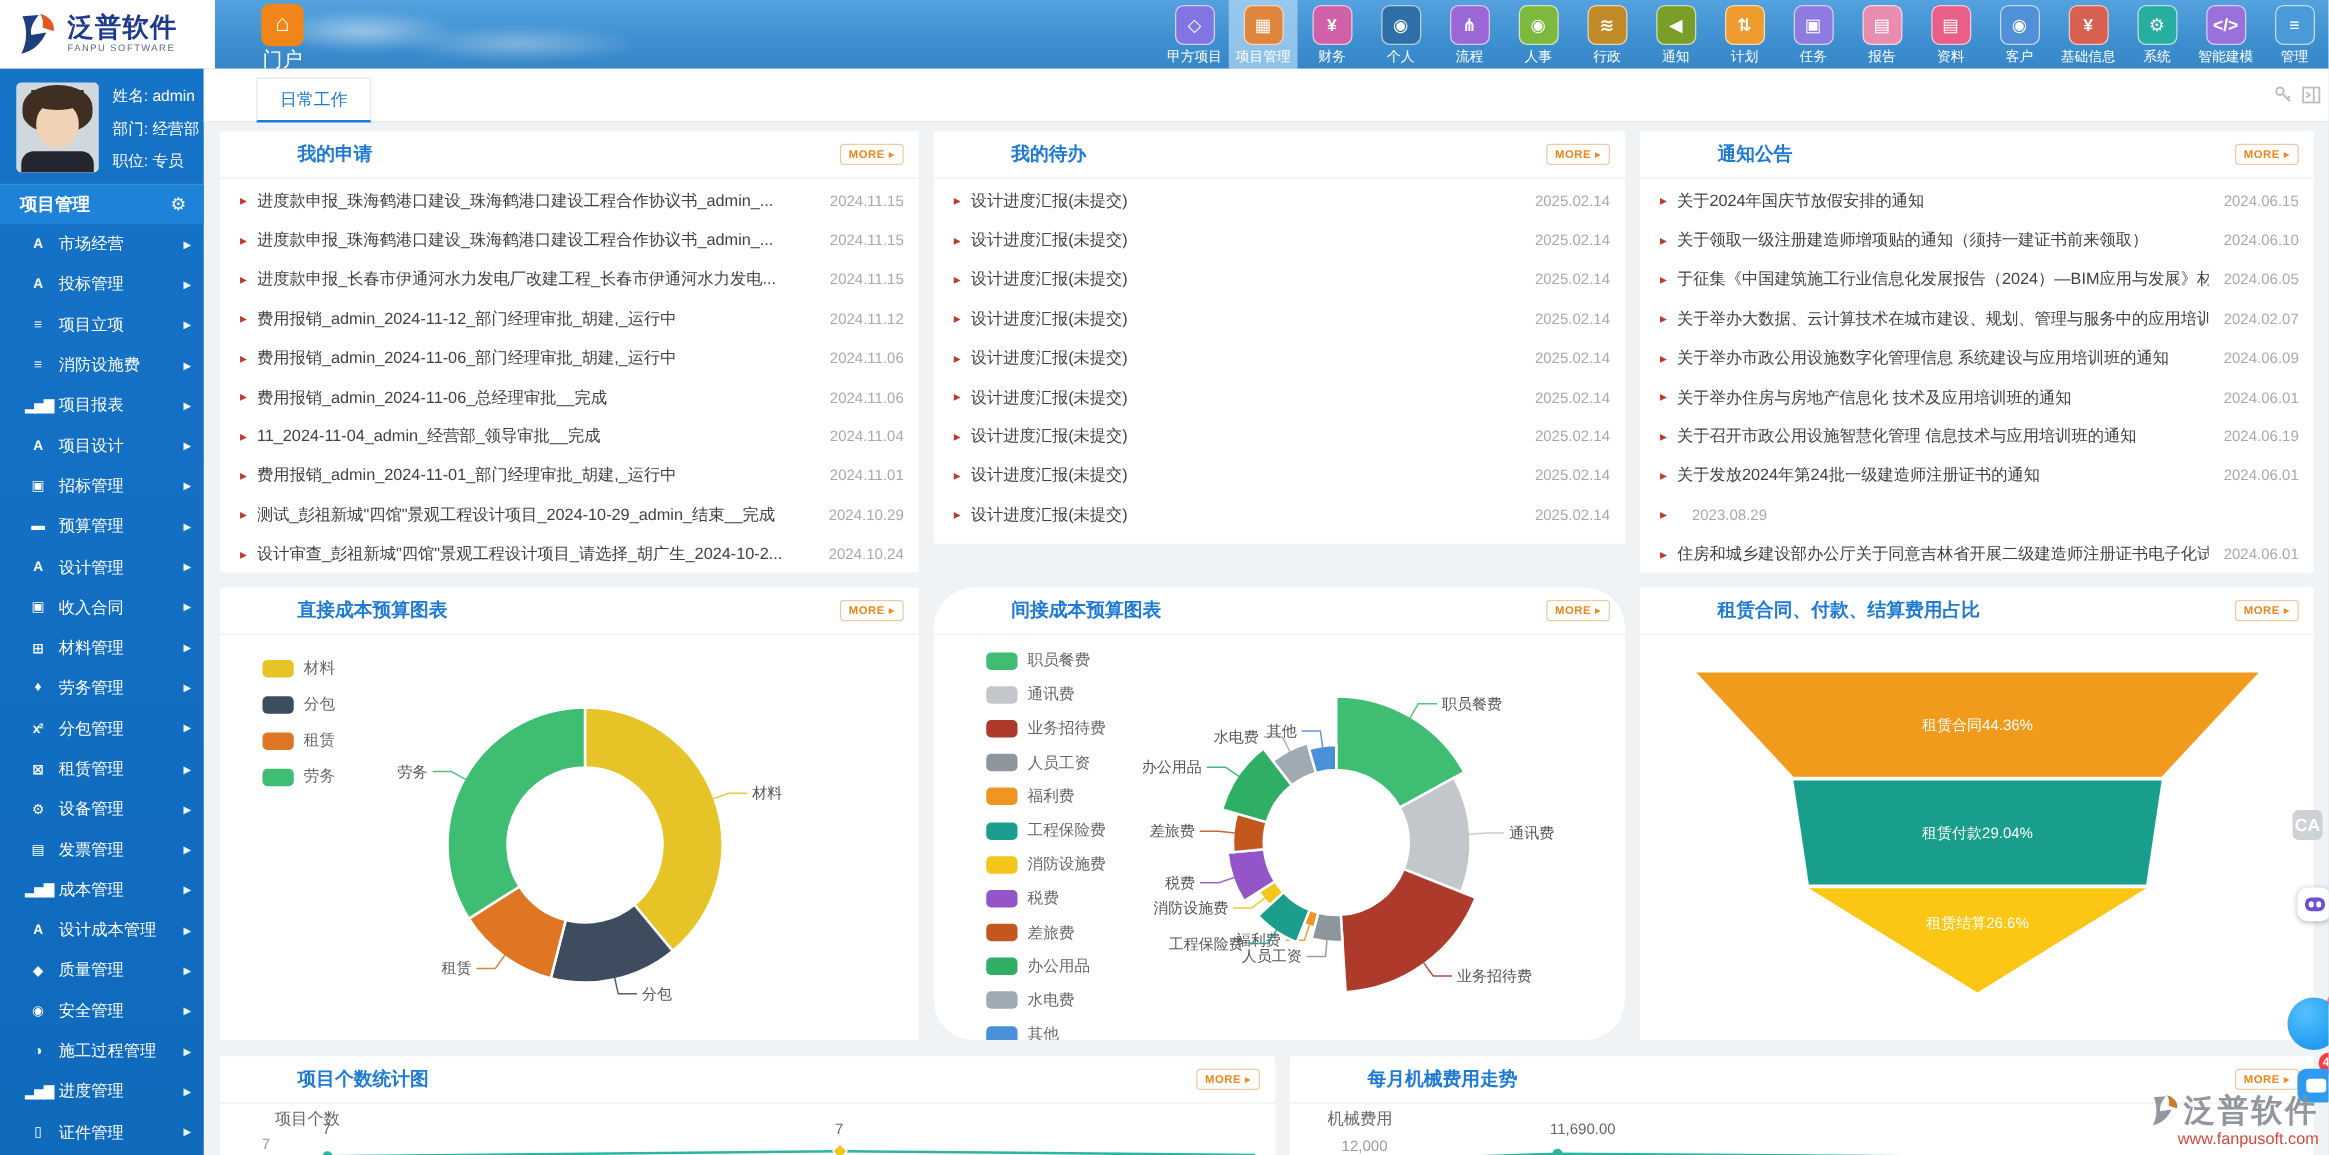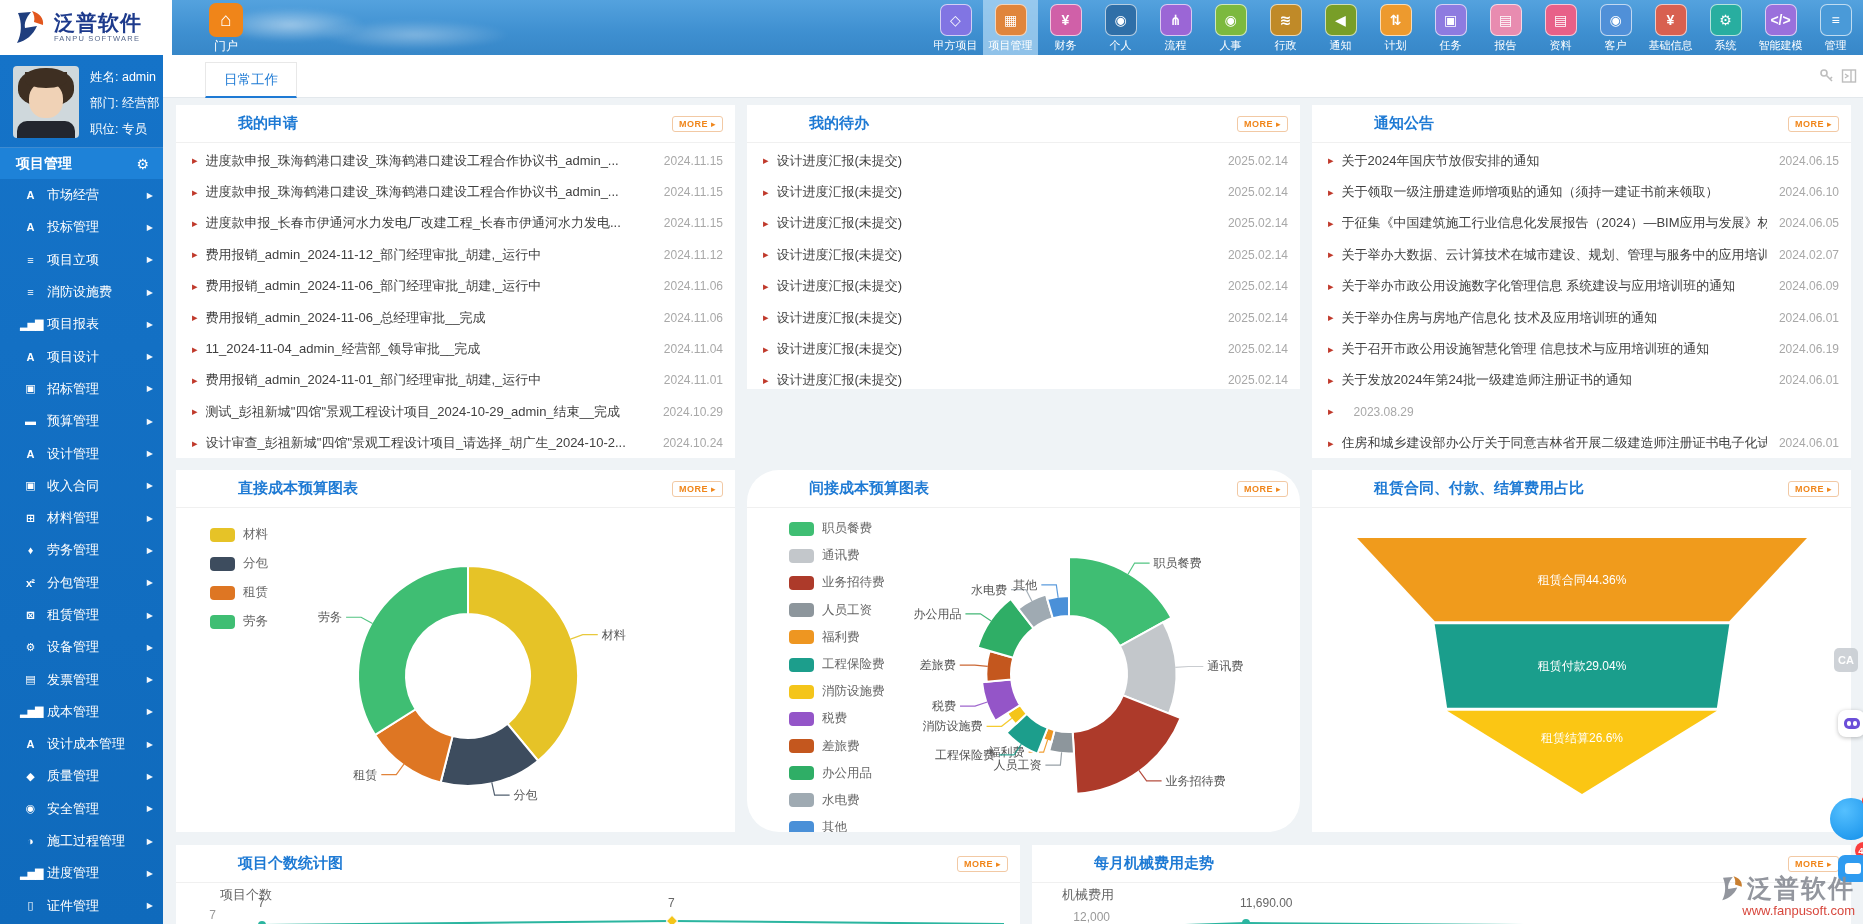--- a/index.html
+++ b/index.html
@@ -8,21 +8,21 @@
 
   
   #topbar{position:absolute;left:0;top:0;width:1863px;height:55px;
     background:linear-gradient(180deg,#54A2DE 0%,#3E8FD0 60%,#3787C8 100%);}
   .cloud{position:absolute;border-radius:50%;background:radial-gradient(closest-side,rgba(255,255,255,.85),rgba(255,255,255,0));filter:blur(2px);}
   #brand{position:absolute;left:0;top:0;width:172px;height:55px;background:#fff;display:flex;align-items:center;padding-left:10px;}
   #brand .bname{color:#1D3A8C;font-size:21px;font-weight:bold;letter-spacing:1px;line-height:22px;}
   #brand .bsub{color:#56688C;font-size:7.5px;letter-spacing:1.2px;line-height:9px;}
   #portal{position:absolute;left:204px;top:3px;width:44px;text-align:center;cursor:pointer;}
   #portal .p-icon{width:34px;height:34px;margin:0 auto;background:#F08519;border-radius:7px;color:#fff;font-size:19px;line-height:33px;}
-  #portal .p-label{color:#fff;font-size:12px;margin-top:1px;}
+  #portal .p-label{color:#fff;font-size:16px;margin-top:1px;}
   #topmenu{position:absolute;right:0;top:0;height:55px;display:flex;align-items:flex-start;}
   .tm-item{width:55px;display:flex;flex-direction:column;align-items:center;padding-top:4px;height:55px;cursor:pointer;}
   .tm-item.active{background:rgba(173,214,243,.75);}
   .tm-icon{width:32px;height:32px;border-radius:7px;color:#fff;display:flex;align-items:center;justify-content:center;font-size:14px;font-weight:bold;border:1px solid rgba(255,255,255,.65);}
   .tm-label{color:#fff;font-size:11px;margin-top:2px;white-space:nowrap;}
 
   
   #sidebar{position:absolute;left:0;top:55px;width:163px;height:869px;background:linear-gradient(180deg,#1573C8,#0F6ABC);}
   #user-card{position:relative;height:93px;border-bottom:1px solid rgba(255,255,255,.18);text-align:center;}
   #avatar{position:absolute;left:13px;top:11px;width:66px;height:72px;border-radius:4px;background:#cfd8dc;overflow:hidden;}
@@ -57,21 +57,21 @@
 
   .legend{position:absolute;}
   .lg-row{display:flex;align-items:center;margin-bottom:0;}
   .lg-swatch{width:25px;height:14px;border-radius:4px;margin-right:8px;flex:none;}
   .lg-label{font-size:12.5px;color:#666;white-space:nowrap;}
 
   .chart-svg{position:absolute;left:0;top:38px;}
 
   
   .float-w{position:absolute;cursor:pointer;}
-  #ca-w{left:1834px;top:648px;width:24px;height:24px;border-radius:5px;background:#C9CED3;color:#fff;font-size:11px;font-weight:bold;text-align:center;line-height:24px;opacity:.9;}
+  #ca-w{left:1834px;top:648px;width:24px;height:24px;border-radius:5px;background:#C9CED3;color:#fff;font-size:14px;font-weight:bold;text-align:center;line-height:24px;opacity:.9;}
   #assist-w{left:1838px;top:710px;width:27px;height:27px;background:#fff;border-radius:8px;box-shadow:0 1px 4px rgba(0,0,0,.25);display:flex;align-items:center;justify-content:center;}
   #assist-w .eyes{width:16px;height:11px;background:#6B4FD8;border-radius:5px;position:relative;}
   #assist-w .eyes:before,#assist-w .eyes:after{content:"";position:absolute;top:3px;width:4px;height:5px;background:#fff;border-radius:2px;}
   #assist-w .eyes:before{left:3px;} #assist-w .eyes:after{right:3px;}
   #blue-bubble{left:1830px;top:798px;width:42px;height:42px;border-radius:50%;background:radial-gradient(circle at 35% 30%,#55C0FF,#0F8CE8);}
   #blue-bubble .reddot{position:absolute;right:-1px;top:-3px;width:11px;height:11px;border-radius:50%;background:#F53A2F;}
   #chat-w{left:1838px;top:855px;width:30px;height:27px;background:#2E9BF0;border-radius:7px;display:flex;align-items:center;justify-content:center;}
   #chat-w .cb{width:16px;height:11px;background:#fff;border-radius:3px;position:relative;}
   #chat-w .cb:after{content:"";position:absolute;left:3px;bottom:-4px;border:4px solid transparent;border-top-color:#fff;border-left-width:2px;border-right-width:2px;}
   #badge45{position:absolute;left:1855px;top:842px;min-width:17px;height:17px;border-radius:9px;background:#FA3E3E;color:#fff;font-size:9.5px;font-weight:bold;text-align:center;line-height:17px;padding:0 2px;}
@@ -373,21 +373,21 @@
           <span class="pdate">2024.10.29</span>
         </div>
         <div class="prow">
           <span class="bullet">▸</span>
           <span class="ptext">设计审查_彭祖新城"四馆"景观工程设计项目_请选择_胡广生_2024-10-2...</span>
           <span class="pdate">2024.10.24</span>
         </div>
       </div>
   </section>
 
-  <section class="panel" id="panel-todos" style="left:747px;top:105px;width:553px;height:284px;">
+  <section class="panel" id="panel-todos" style="left:747px;top:105px;width:553px;height:330px;">
     <div class="phead">
       <span class="ptitle">我的待办</span>
       <button class="more-btn"><span>MORE</span> <span>▸</span></button>
     </div>
     <div class="plist">
         <div class="prow">
           <span class="bullet">▸</span>
           <span class="ptext">设计进度汇报(未提交)</span>
           <span class="pdate">2025.02.14</span>
         </div>

